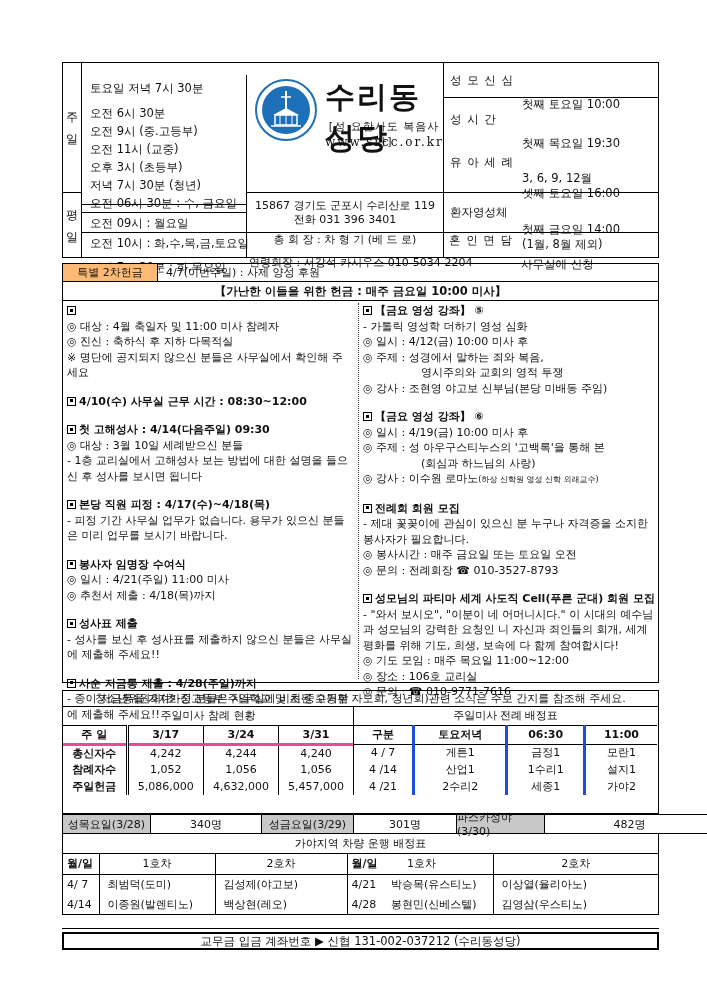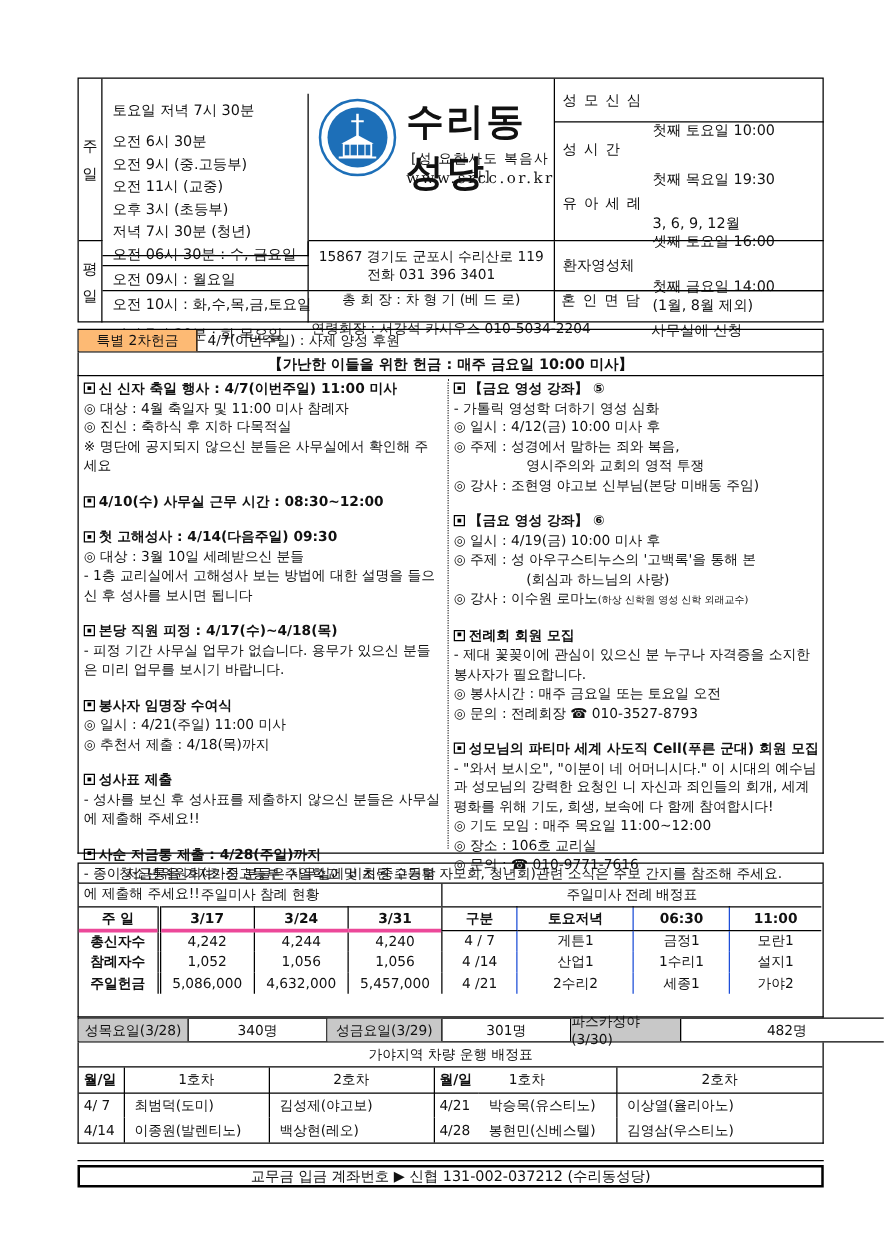--- a/index.html
+++ b/index.html
@@ -48,21 +48,21 @@
   #tables { left: 62px; top: 707px; width: 597px; height: 107px; border: 1.5px solid #000; border-top: none; }
   table { border-collapse: collapse; font-size: 11px; }
   td, th { text-align: center; font-weight: normal; }
   #att { position:absolute; left:0; top:0; width: 290px; }
   #att td { height: 17px; }
   #att .cap { border-bottom: 1px solid #000; height: 18px; }
   #att .hd td { border-bottom: 3px solid #ec4899; font-weight:bold; height: 19px; }
   #att .first { border-right: 3px double #000; font-weight: bold; width: 64px; }
   #att .c { border-right: 1px solid #000; }
   #srv { position:absolute; left: 290px; top:0; width: 304px; border-left: 1px solid #000; }
-  #srv td { height: 17px; border-right: 1px solid #1d4ed8; }
+  #srv td { height: 17px; border-right: 3px solid #1d4ed8; }
   #srv td:last-child { border-right: none; }
   #srv .cap td { border-bottom: 1px solid #000; height: 18px; font-family: Liberation Serif, serif; }
   #srv .hd td { border-bottom: 1px solid #000; font-weight:bold; height: 19px; }
 
   
   #holy { left: 62px; top: 814px; width: 653px; height: 20px; border: 1.5px solid #000; border-top: 1px solid #000; display:flex; font-size: 11px; }
   #holy > div { display:flex; align-items:center; justify-content:center; border-right: 1px solid #000; }
   #holy > div:last-child { border-right:none; }
   #holy .g { background: #c8c8c8; }
 
@@ -181,21 +181,21 @@
 <div class="abs right-row" style="left:443px;top:213px;width:215px;height:18px;"></div>
 
 <div id="special" class="abs">
   <div class="lbl">특별 2차헌금</div>
   <div class="val" style="font-weight:normal;">4/7(이번주일) : 사제 양성 후원</div>
 </div>
 <div id="poor" class="abs">【가난한 이들을 위한 헌금 : 매주 금요일 10:00 미사】</div>
 
 <div id="notices" class="abs">
   <div id="colL" class="col">
-    <div class="nh"><span class="sq"></span><span>신 신자 축일 행사 : 4/7(이번주일) 11:00 미사</span></div>
+    <div class="nh"><span class="sq"></span></div>
     <div class="ln">◎ 대상 : 4월 축일자 및 11:00 미사 참례자</div>
     <div class="ln">◎ 진신 : 축하식 후 지하 다목적실</div>
     <div class="ln">※ 명단에 공지되지 않으신 분들은 사무실에서 확인해 주세요</div>
 
     <div class="nh"><span class="sq"></span><span>4/10(수) 사무실 근무 시간 : 08:30~12:00</span></div>
 
     <div class="nh"><span class="sq"></span><span>첫 고해성사 : 4/14(다음주일) 09:30</span></div>
     <div class="ln">◎ 대상 : 3월 10일 세례받으신 분들</div>
     <div class="ln">- 1층 교리실에서 고해성사 보는 방법에 대한 설명을 들으신 후 성사를 보시면 됩니다</div>
 

